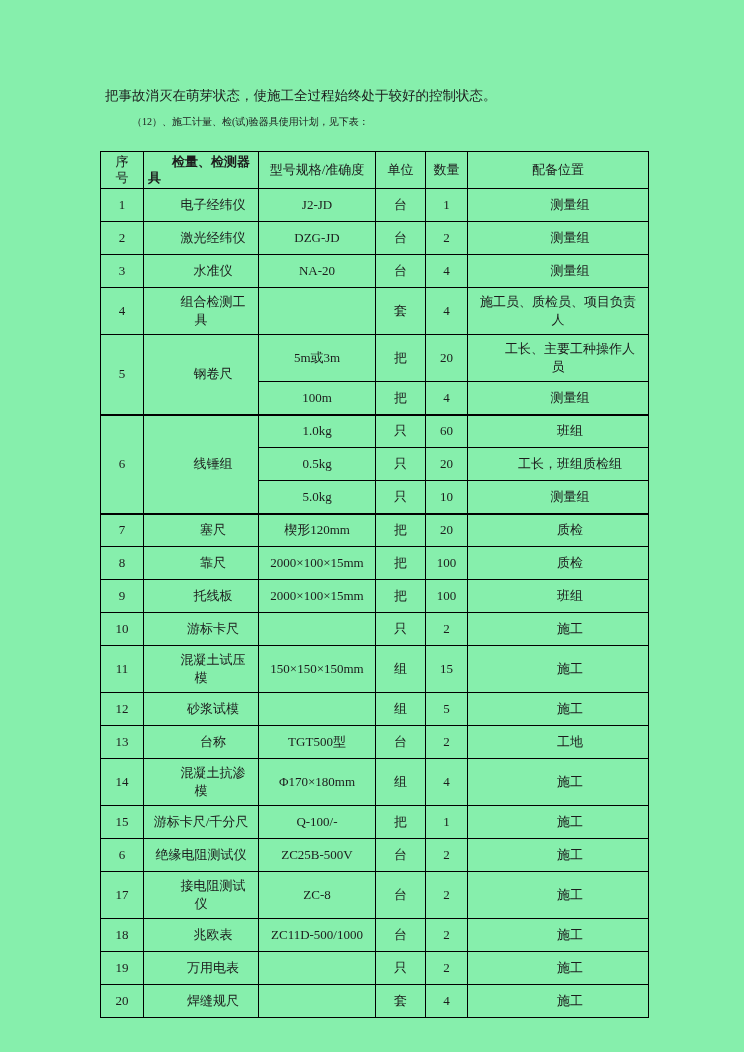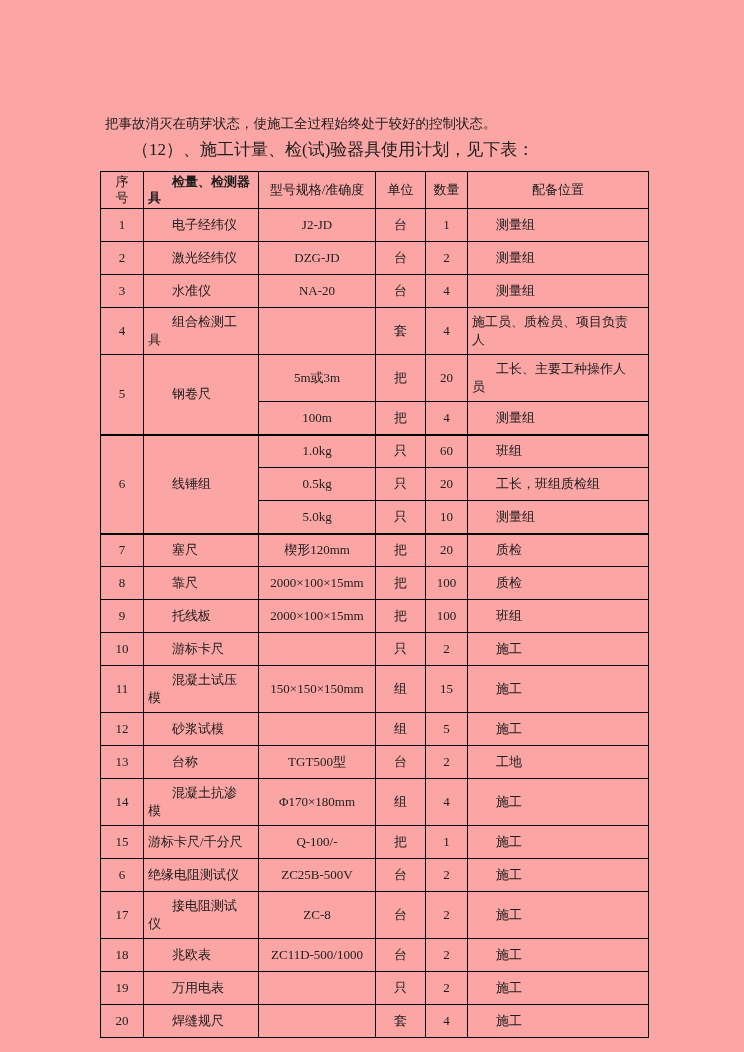--- a/index.html
+++ b/index.html
@@ -5,36 +5,36 @@
   html, body {
     margin: 0;
     padding: 0;
     background: #ffffff;
     color: #1c1c1c;
     font-family: "Liberation Serif", "DejaVu Serif", serif;
   }
   .page {
     width: 744px;
     height: 1052px;
-    background: #fca5a5;
+    background: #86efac;
     box-sizing: border-box;
-    padding: 114px 0 0 100px;
+    padding: 86px 0 0 100px;
   }
   .intro {
     margin: 0 0 7px 0;
     padding-left: 5px;
     font-size: 13.5px;
     line-height: 19px;
     width: 560px;
   }
   .subtitle {
-    margin: 0 0 12px 0;
+    margin: 0 0 20px 0;
     padding-left: 5px;
     text-indent: 27px;
-    font-size: 17px;
+    font-size: 10px;
     line-height: 19px;
     width: 560px;
   }
   table.doc-table {
     border-collapse: collapse;
     table-layout: fixed;
     width: 548px;
   }
   col.c1 { width: 43px; }
   col.c2 { width: 115px; }
@@ -61,21 +61,21 @@
     text-align: left;
     text-indent: 24px;
     font-weight: bold;
   }
   .doc-table td {
     line-height: 18px;
     padding: 5px 4px;
   }
   .doc-table tbody tr { height: 33px; }
   .c-no, .c-model, .c-unit, .c-qty { text-align: center; }
-  .c-name, .c-loc { text-align: left; font-family: Liberation Serif, serif; }
+  .c-name, .c-loc { text-align: center; font-family: Liberation Serif, serif; }
   .indent { text-indent: 24px; }
   tr.thick td { border-top-width: 2px; }
 </style>
 </head>
 <body>
 
 <div class="page">
   <p class="intro">把事故消灭在萌芽状态，使施工全过程始终处于较好的控制状态。</p>
   <p class="subtitle">（12）、施工计量、检(试)验器具使用计划，见下表：</p>
 

